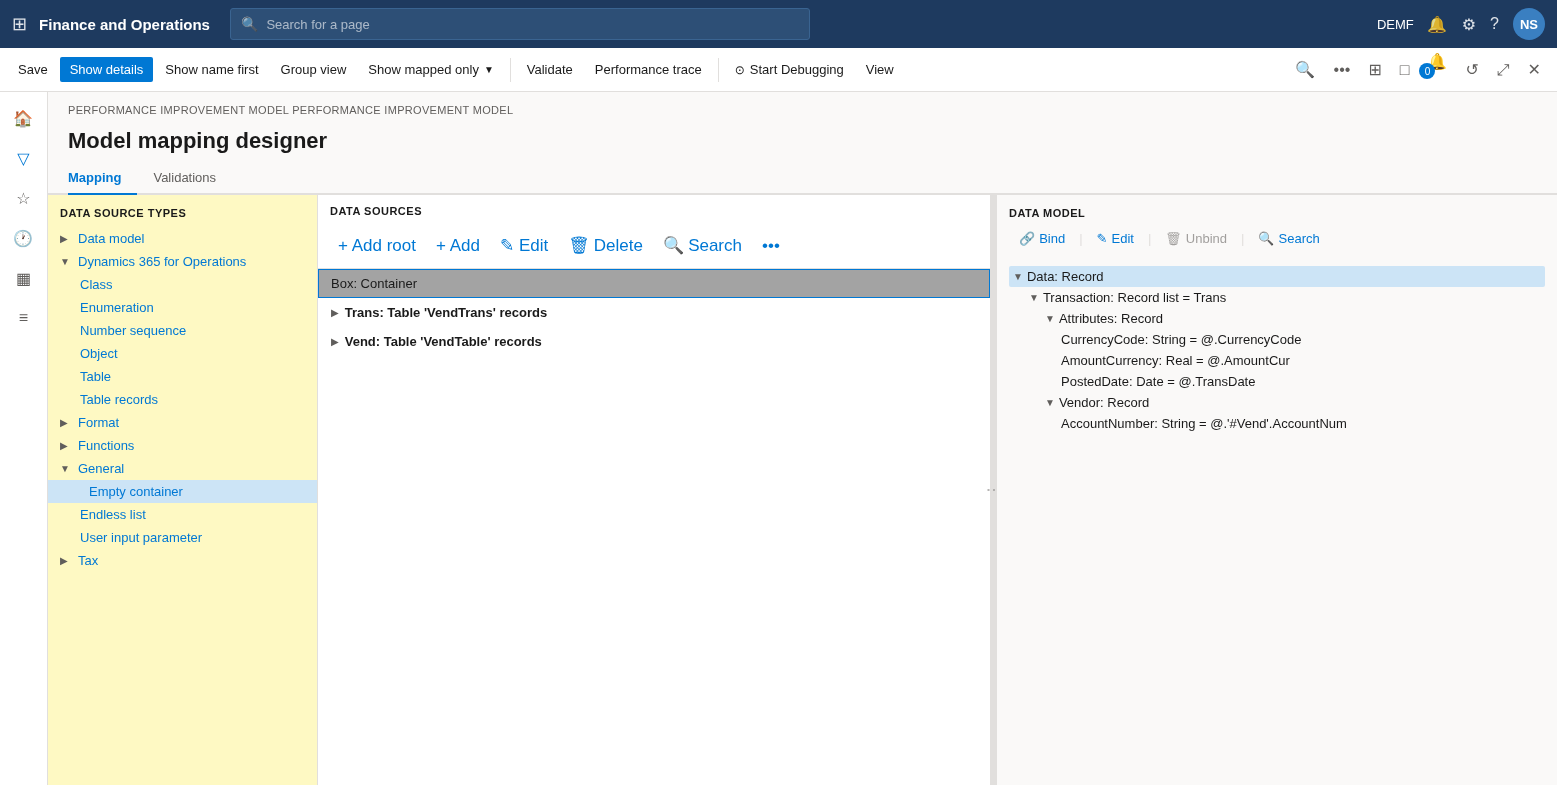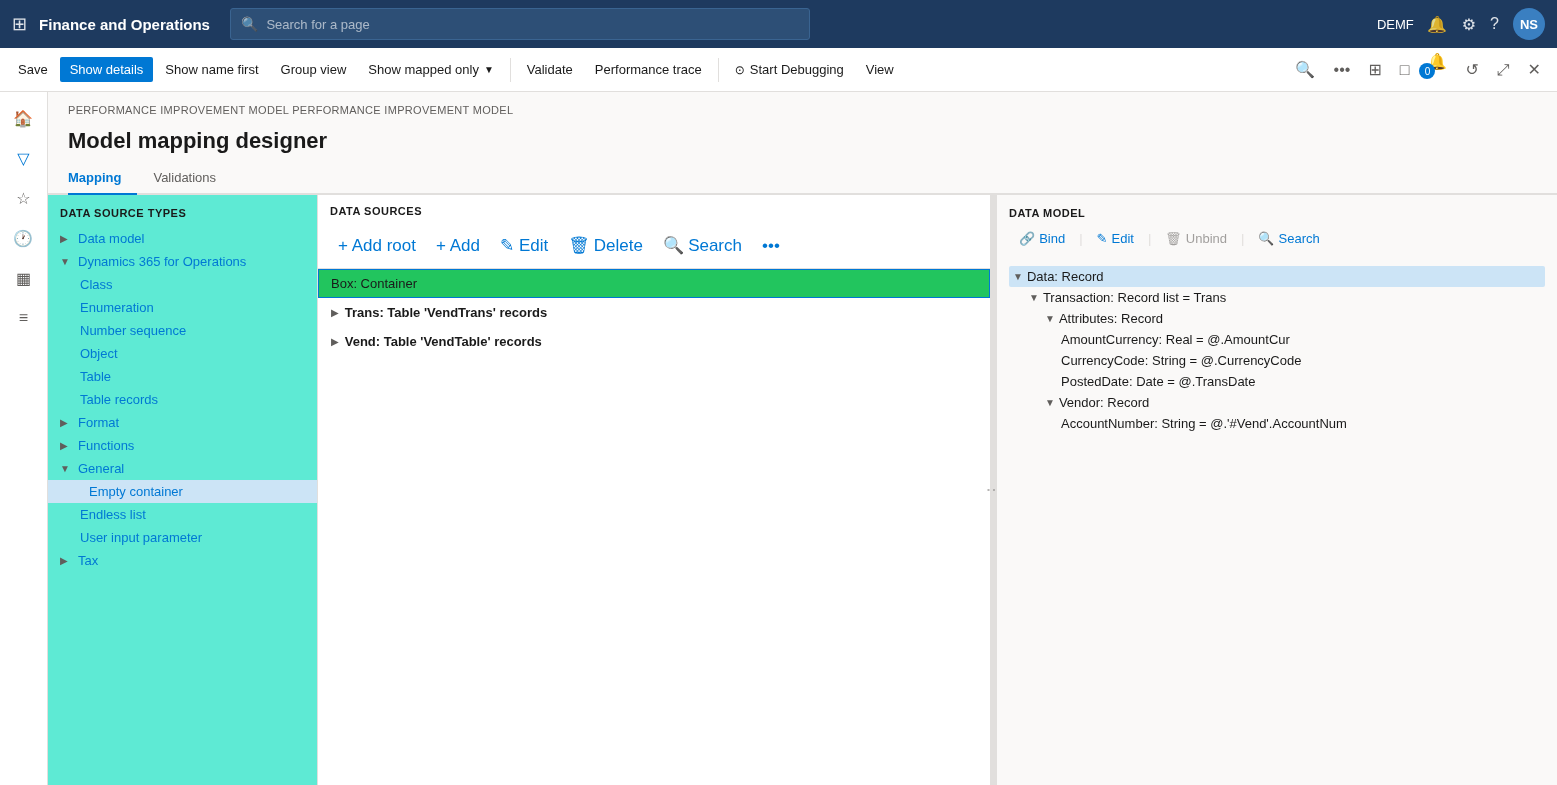--- a/index.html
+++ b/index.html
@@ -164,21 +164,21 @@
     
     .designer-area {
       display: flex;
       flex: 1;
       overflow: hidden;
     }
 
     
     .panel-dst {
       width: 270px;
-      background: #5eead4;
+      background: #fef9c3;
       border-right: 1px solid #e1dfdd;
       overflow-y: auto;
       padding: 12px 0;
       flex-shrink: 0;
     }
     .panel-header {
       font-size: 11px;
       font-weight: 700;
       color: #1a1a1a;
       padding: 0 12px 8px 12px;
@@ -235,21 +235,21 @@
       display: flex;
       align-items: center;
       padding: 6px 12px;
       cursor: pointer;
       font-size: 13px;
       color: #1a1a1a;
       gap: 6px;
       border: 1px solid transparent;
     }
     .ds-item.selected {
-      background: #22c55e;
+      background: #a3a3a3;
       border: 1px solid #0078d4;
       align-items: flex-end;
     }
     .ds-item .chevron { font-size: 10px; color: #605e5c; }
 
     
     .resize-handle {
       width: 6px;
       background: #e1dfdd;
       cursor: col-resize;
@@ -551,24 +551,24 @@
             <span class="chevron">▼</span>
             <span>Transaction: Record list = Trans</span>
           </div>
 
           <div class="dm-node dm-indent-2">
             <span class="chevron">▼</span>
             <span>Attributes: Record</span>
           </div>
 
           <div class="dm-node dm-indent-3">
+            <span>CurrencyCode: String = @.CurrencyCode</span>
+          </div>
+          <div class="dm-node dm-indent-3">
             <span>AmountCurrency: Real = @.AmountCur</span>
-          </div>
-          <div class="dm-node dm-indent-3">
-            <span>CurrencyCode: String = @.CurrencyCode</span>
           </div>
           <div class="dm-node dm-indent-3">
             <span>PostedDate: Date = @.TransDate</span>
           </div>
 
           <div class="dm-node dm-indent-2">
             <span class="chevron">▼</span>
             <span>Vendor: Record</span>
           </div>
 

